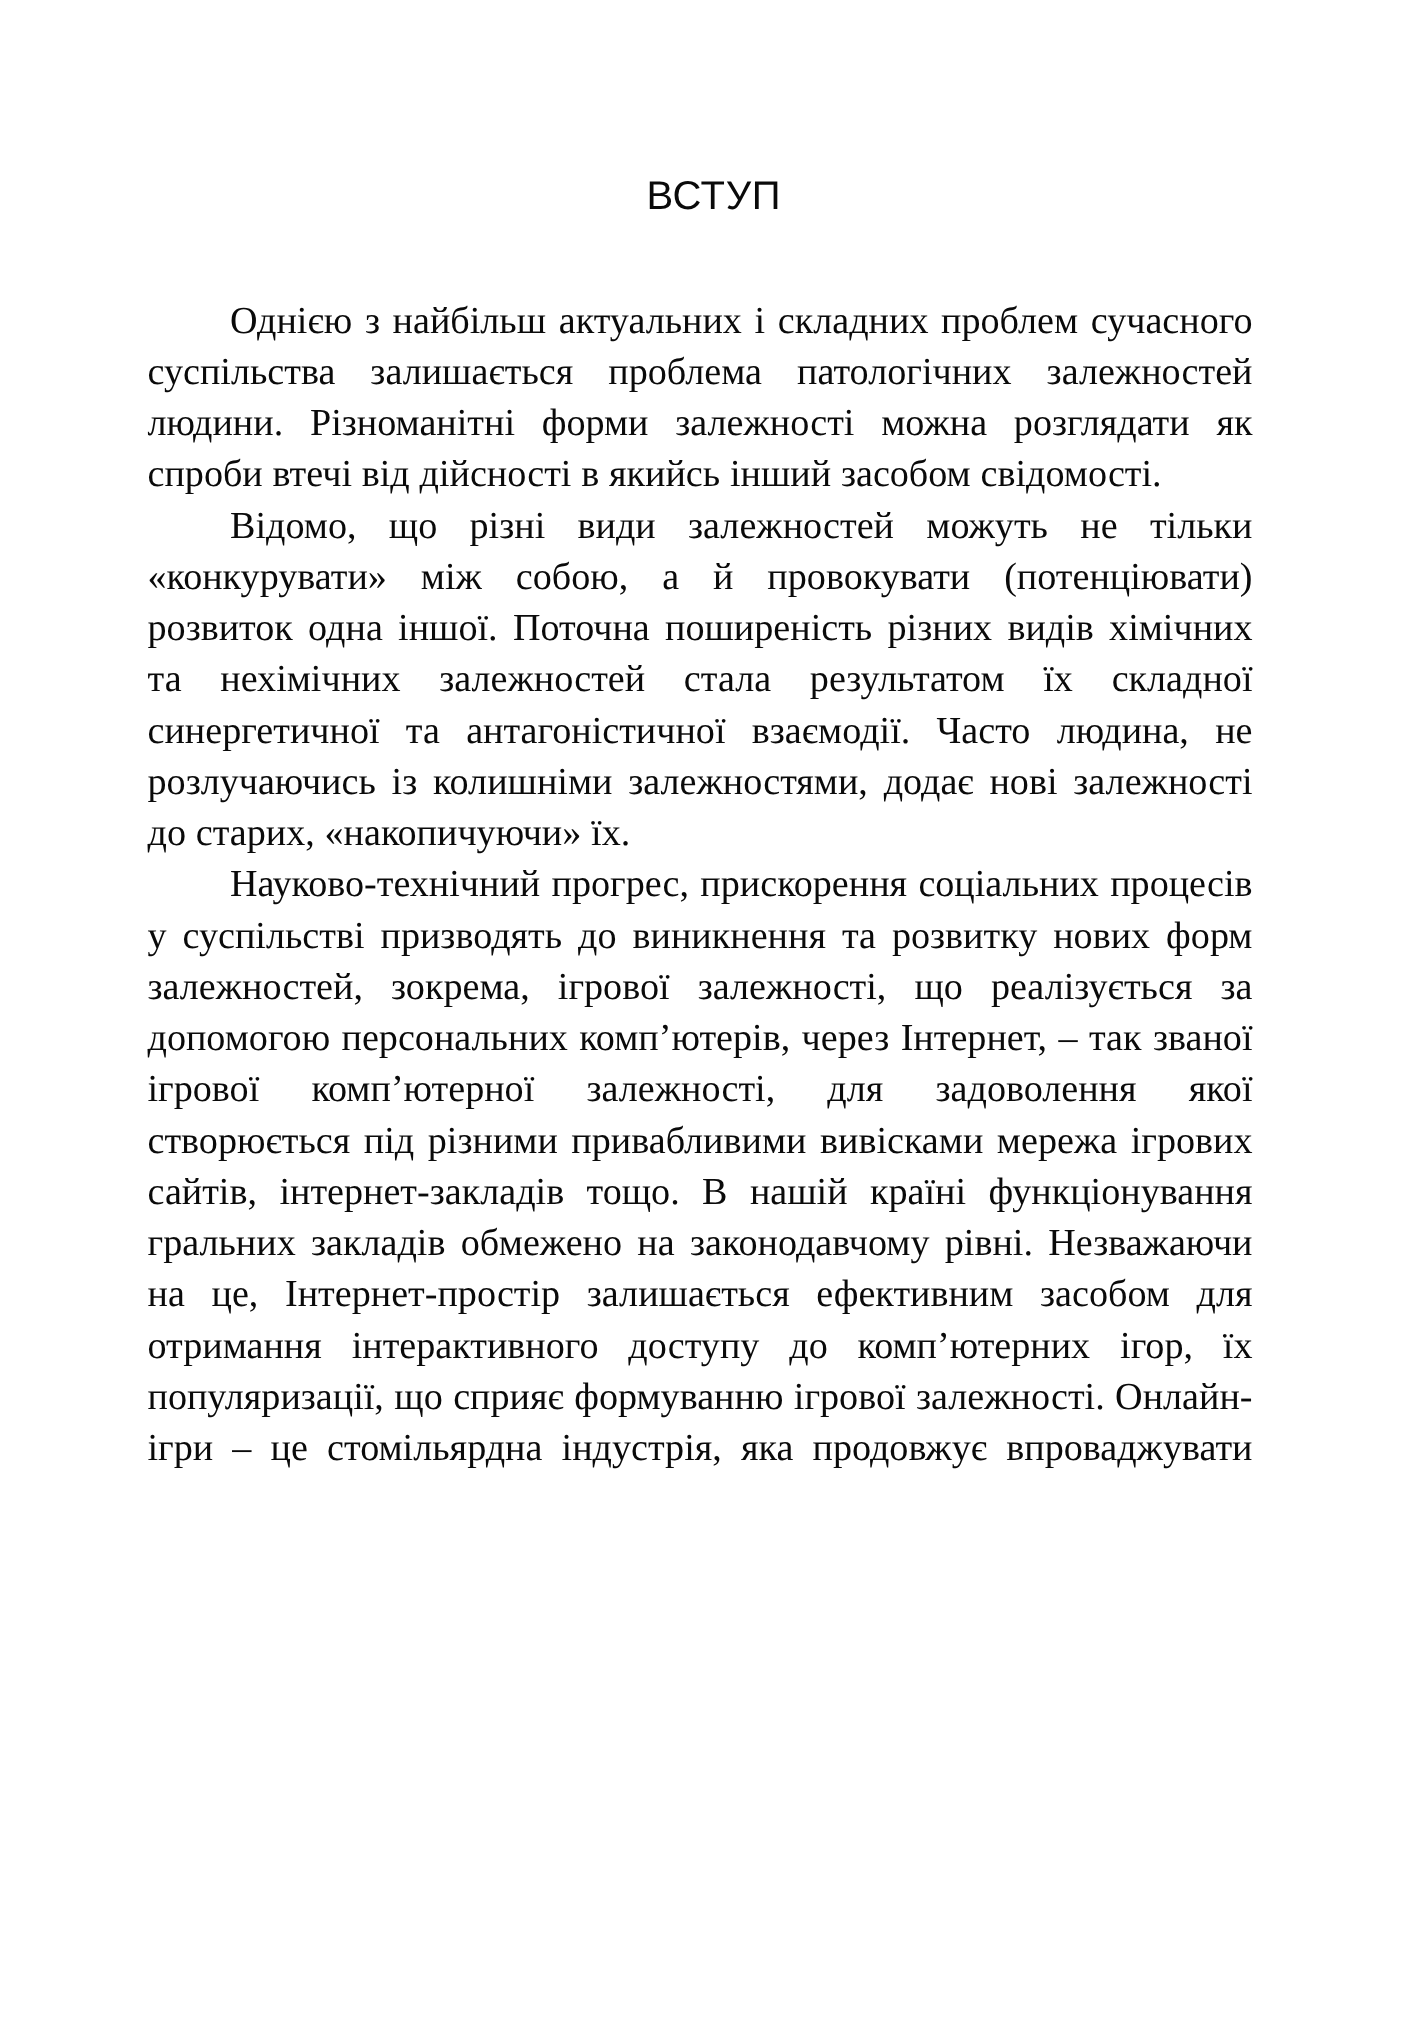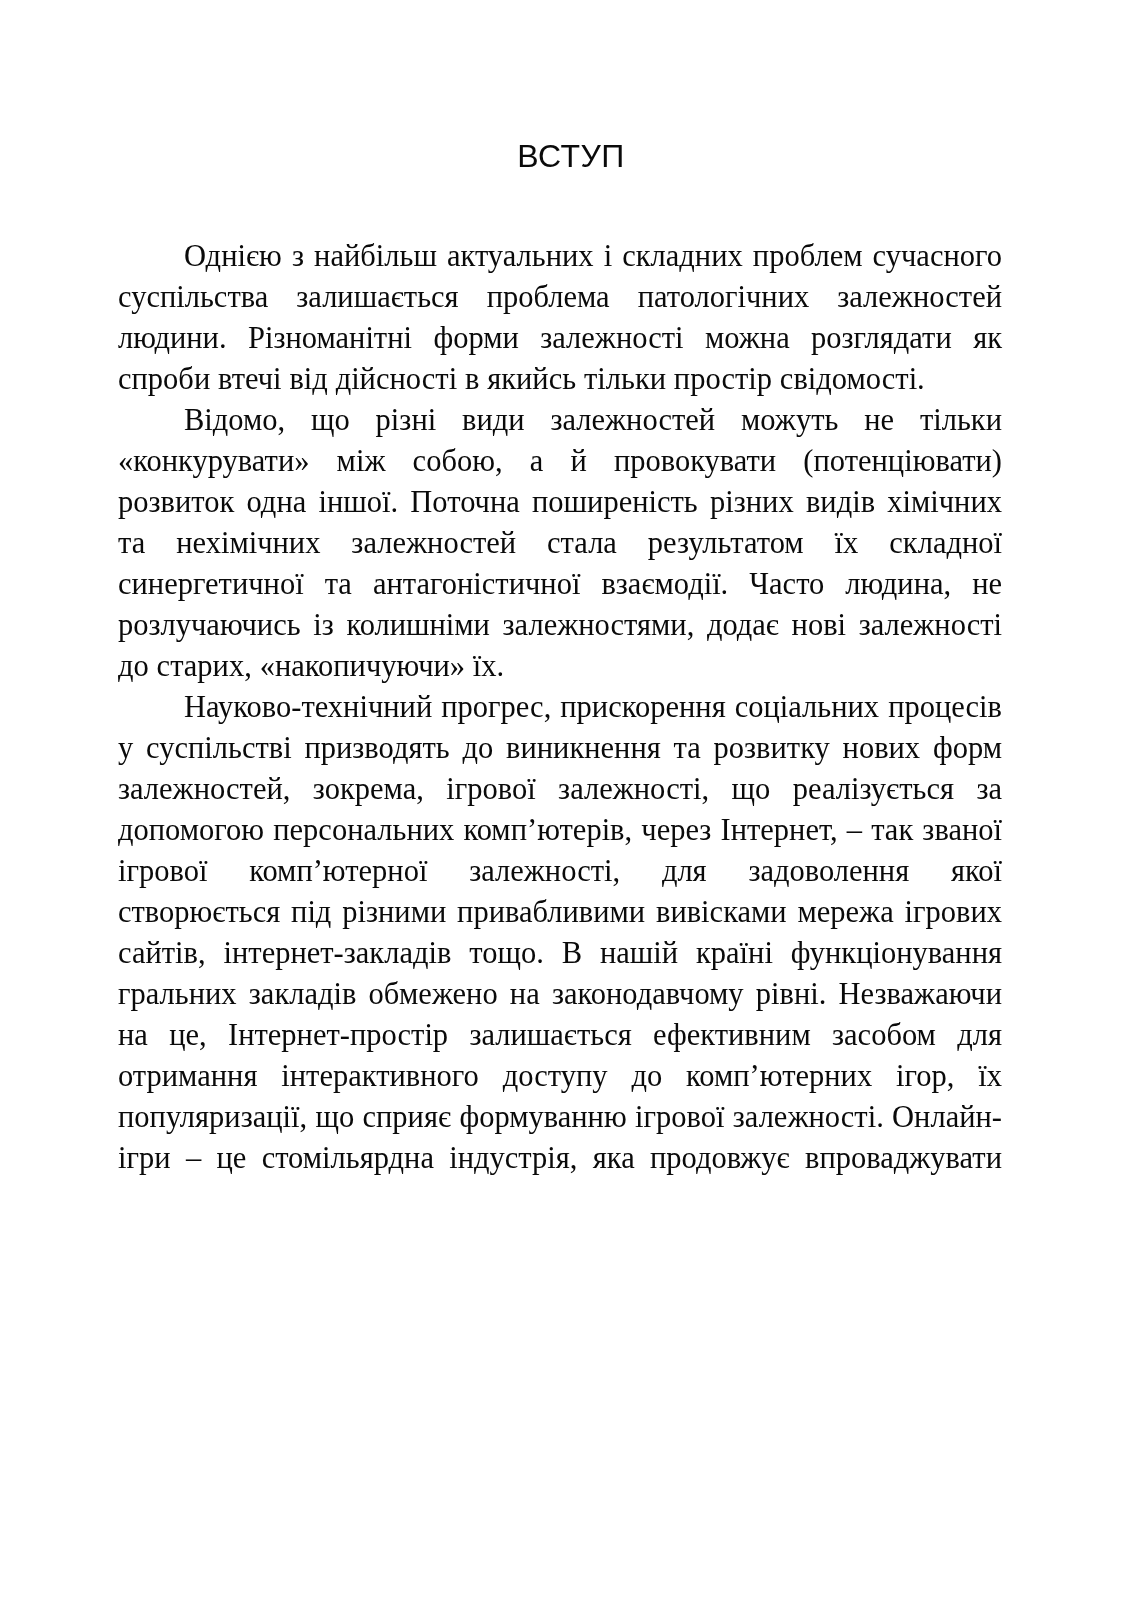--- a/index.html
+++ b/index.html
@@ -68,20 +68,20 @@
   }
 </style>
 </head>
 <body>
 
 <div class="page">
 
   <h1 class="page-title">ВСТУП</h1>
 
   <div class="body-block">
-    <p class="para">Однією з найбільш актуальних і складних проблем сучасного суспільства залишається проблема патологічних залежностей людини. Різноманітні форми залежності можна розглядати як спроби втечі від дійсності в якийсь тільки простір свідомості.</p>
+    <p class="para">Однією з найбільш актуальних і складних проблем сучасного суспільства залишається проблема патологічних залежностей людини. Різноманітні форми залежності можна розглядати як спроби втечі від дійсності в якийсь інший засобом свідомості.</p>
     <p class="para">Відомо, що різні види залежностей можуть не тільки «конкурувати» між собою, а й провокувати (потенціювати) розвиток одна іншої. Поточна поширеність різних видів хімічних та нехімічних залежностей стала результатом їх складної синергетичної та антагоністичної взаємодії. Часто людина, не розлучаючись із колишніми залежностями, додає нові залежності до старих, «накопичуючи» їх.</p>
     <p class="para">Науково-технічний прогрес, прискорення соціальних процесів у суспільстві призводять до виникнення та розвитку нових форм залежностей, зокрема, ігрової залежності, що реалізується за допомогою персональних комп’ютерів, через Інтернет, – так званої ігрової комп’ютерної залежності, для задоволення якої створюється під різними привабливими вивісками мережа ігрових сайтів, інтернет-закладів тощо. В нашій країні функціонування гральних закладів обмежено на законодавчому рівні. Незважаючи на це, Інтернет-простір залишається ефективним засобом для отримання інтерактивного доступу до комп’ютерних ігор, їх популяризації, що сприяє формуванню ігрової залежності. Онлайн-ігри – це стомільярдна індустрія, яка продовжує впроваджувати інновації та розширюватись у глобальному масштабі (King &amp; Gaming Industry Response Consortium, 2018). Зі збільшенням кількості людей, які захоплюються іграми, зростає кількість потенційних ігрових комп’ютерних адиктів.</p>
   </div>
 
   <div class="page-number">5</div>
 
 </div>
 
 </body></html>

